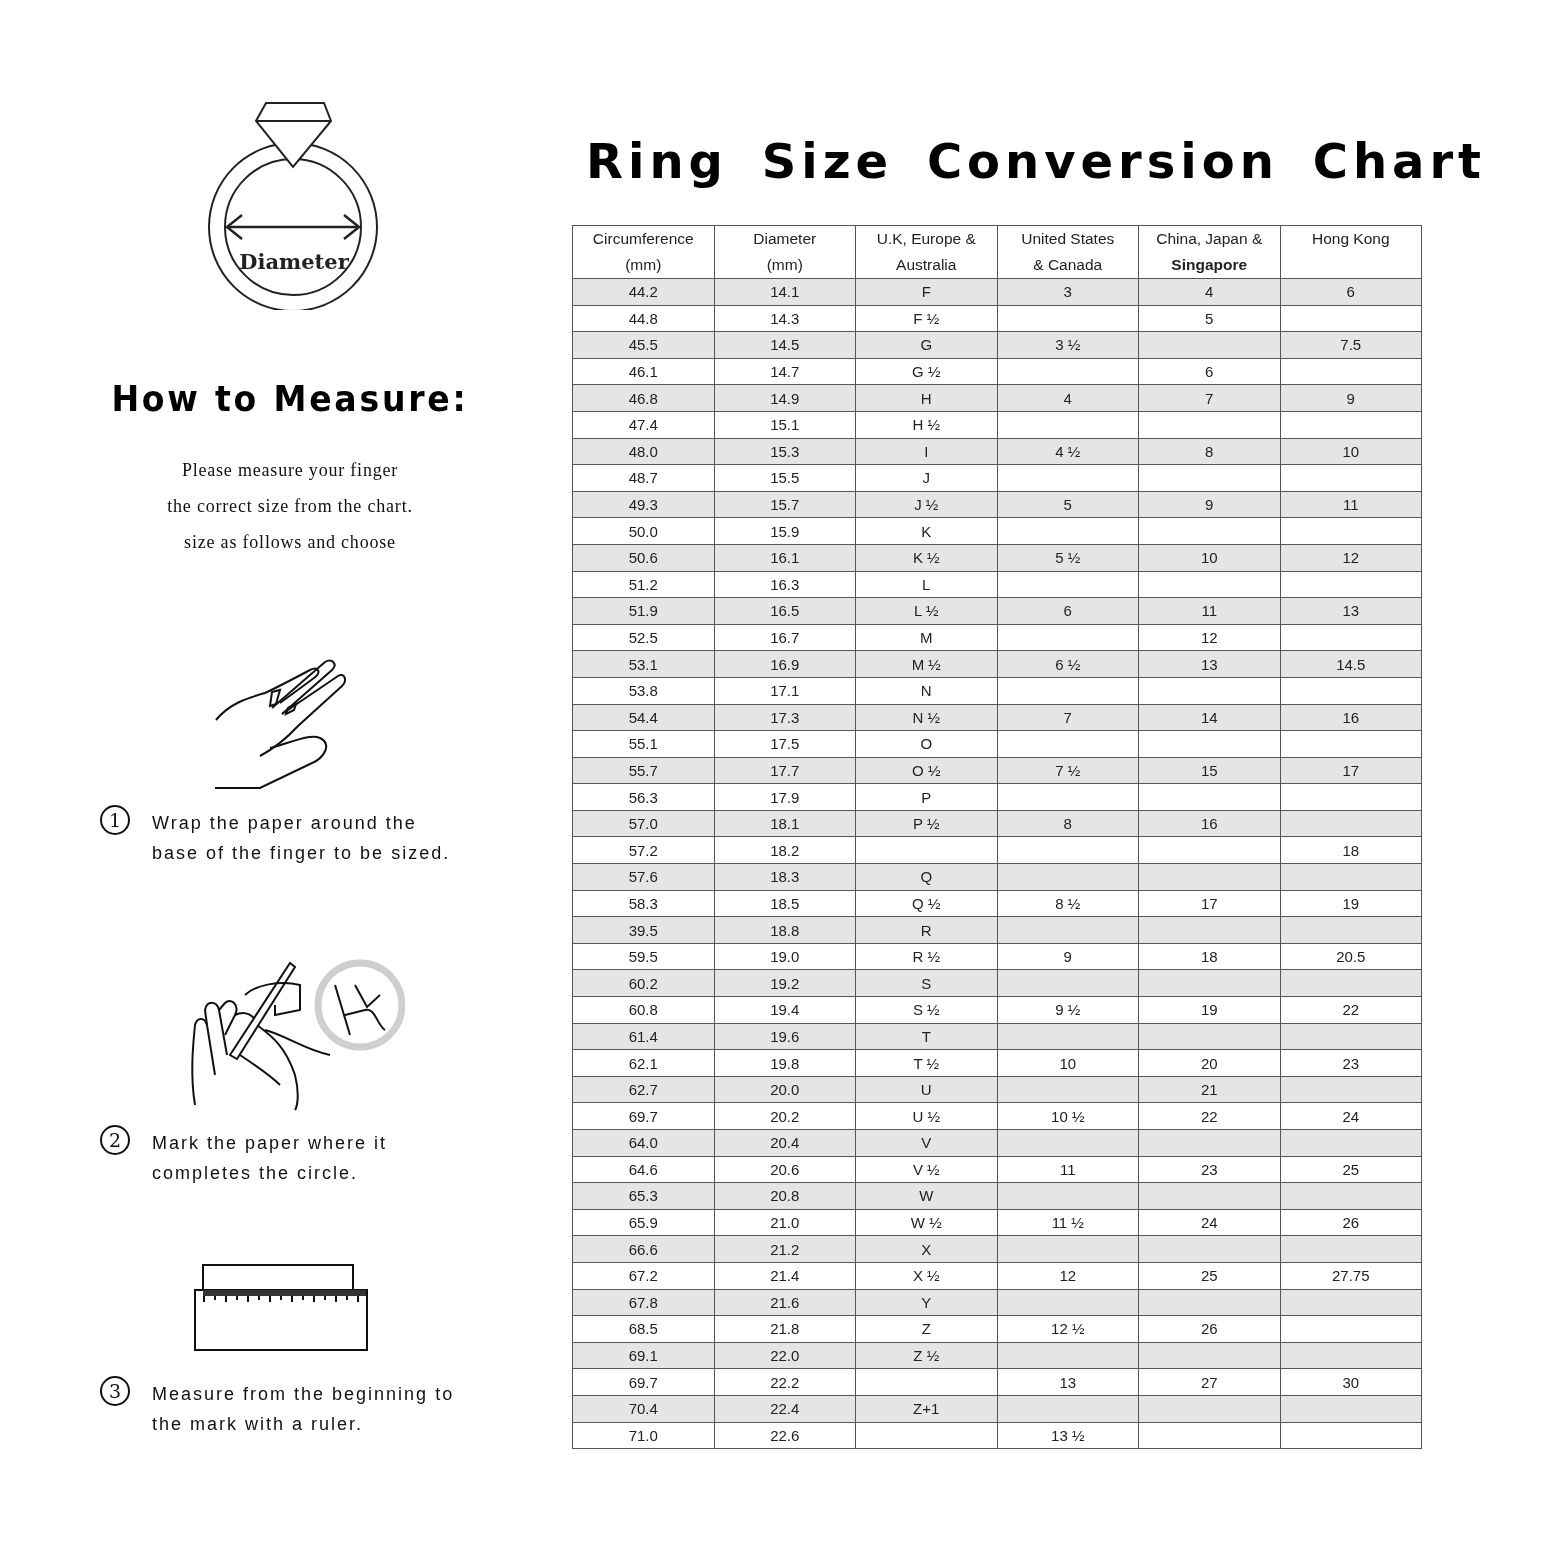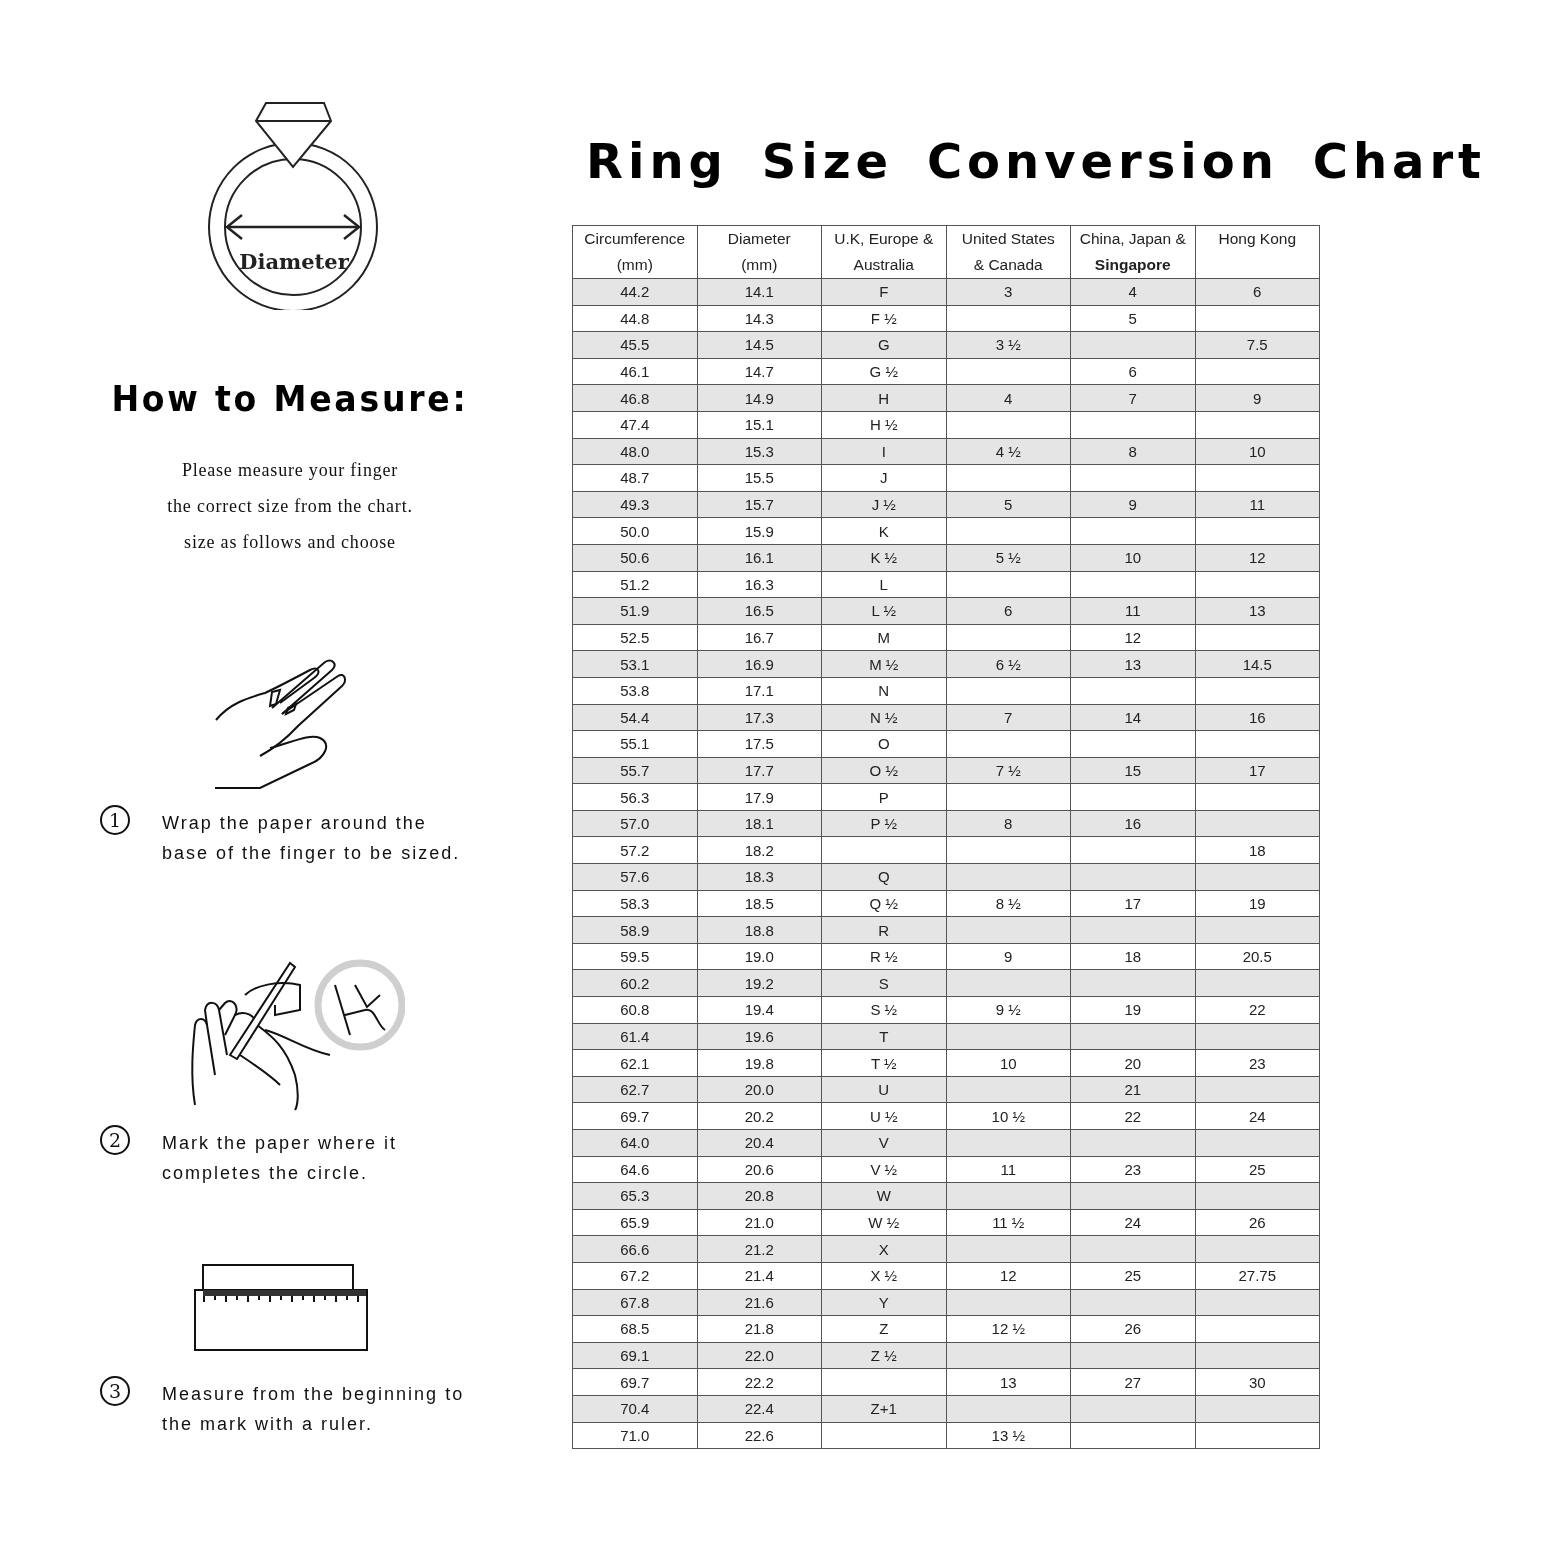--- a/index.html
+++ b/index.html
@@ -11,28 +11,28 @@
     .intro { position: absolute; left: 0; width: 400px; top: 372px; text-align: center; font-size: 18px; line-height: 36px; letter-spacing: 0.8px; color: #111; }
     .intro div { white-space: nowrap; font-family: Liberation Serif, serif; }
 
     .illus { position: absolute; }
     .illus-hand { left: 120px; top: 568px; }
     .illus-pen { left: 95px; top: 875px; }
     .illus-ruler { left: 100px; top: 1182px; }
 
     .step { position: absolute; left: 10px; width: 390px; }
     .step-num { position: absolute; left: 0; top: -3px; width: 30px; height: 30px; border: 2px solid #111; border-radius: 50%; box-sizing: border-box; text-align: center; line-height: 26px; font-family: "DejaVu Serif", serif; font-size: 19px; }
-    .step-text { position: absolute; left: 52px; top: 0; font-size: 18px; line-height: 30px; letter-spacing: 2px; white-space: nowrap; color: #111; margin-left: 10px; }
+    .step-text { position: absolute; left: 52px; top: 0; font-size: 18px; line-height: 30px; letter-spacing: 2px; white-space: nowrap; color: #111; }
     .step-1 { top: 728px; }
     .step-2 { top: 1048px; }
     .step-3 { top: 1299px; }
 
     .chart-title { position: absolute; left: 586px; top: 106px; font-family: "DejaVu Sans", sans-serif; font-weight: bold; font-size: 48px; letter-spacing: 5px; word-spacing: 12px; color: #000; white-space: nowrap; margin-top: 27px; }
 
-    .size-table { position: absolute; left: 572px; top: 225px; width: 748px; border-collapse: collapse; table-layout: fixed; font-family: "Liberation Sans", sans-serif; font-size: 15px; color: #222; }
+    .size-table { position: absolute; left: 572px; top: 225px; width: 850px; border-collapse: collapse; table-layout: fixed; font-family: "Liberation Sans", sans-serif; font-size: 15px; color: #222; }
     .size-table th, .size-table td { border: 1.5px solid #555; text-align: center; padding: 0; }
     .size-table th { height: 52px; font-weight: normal; font-size: 15.5px; line-height: 26px; vertical-align: middle; background: #fff; }
     .size-table td { height: 25.6px; }
     .size-table tbody tr:nth-child(odd) td { background: #e5e5e5; }
     .size-table tbody tr:nth-child(even) td { background: #ffffff; }
   </style>
 </head>
 <body>
 
 <div class="left-panel">
@@ -344,21 +344,21 @@
       </tr>
       <tr>
         <td>58.3</td>
         <td>18.5</td>
         <td>Q ½</td>
         <td>8 ½</td>
         <td>17</td>
         <td>19</td>
       </tr>
       <tr>
-        <td>58.9</td>
+        <td>39.5</td>
         <td>18.8</td>
         <td>R</td>
         <td></td>
         <td></td>
         <td></td>
       </tr>
       <tr>
         <td>59.5</td>
         <td>19.0</td>
         <td>R ½</td>

